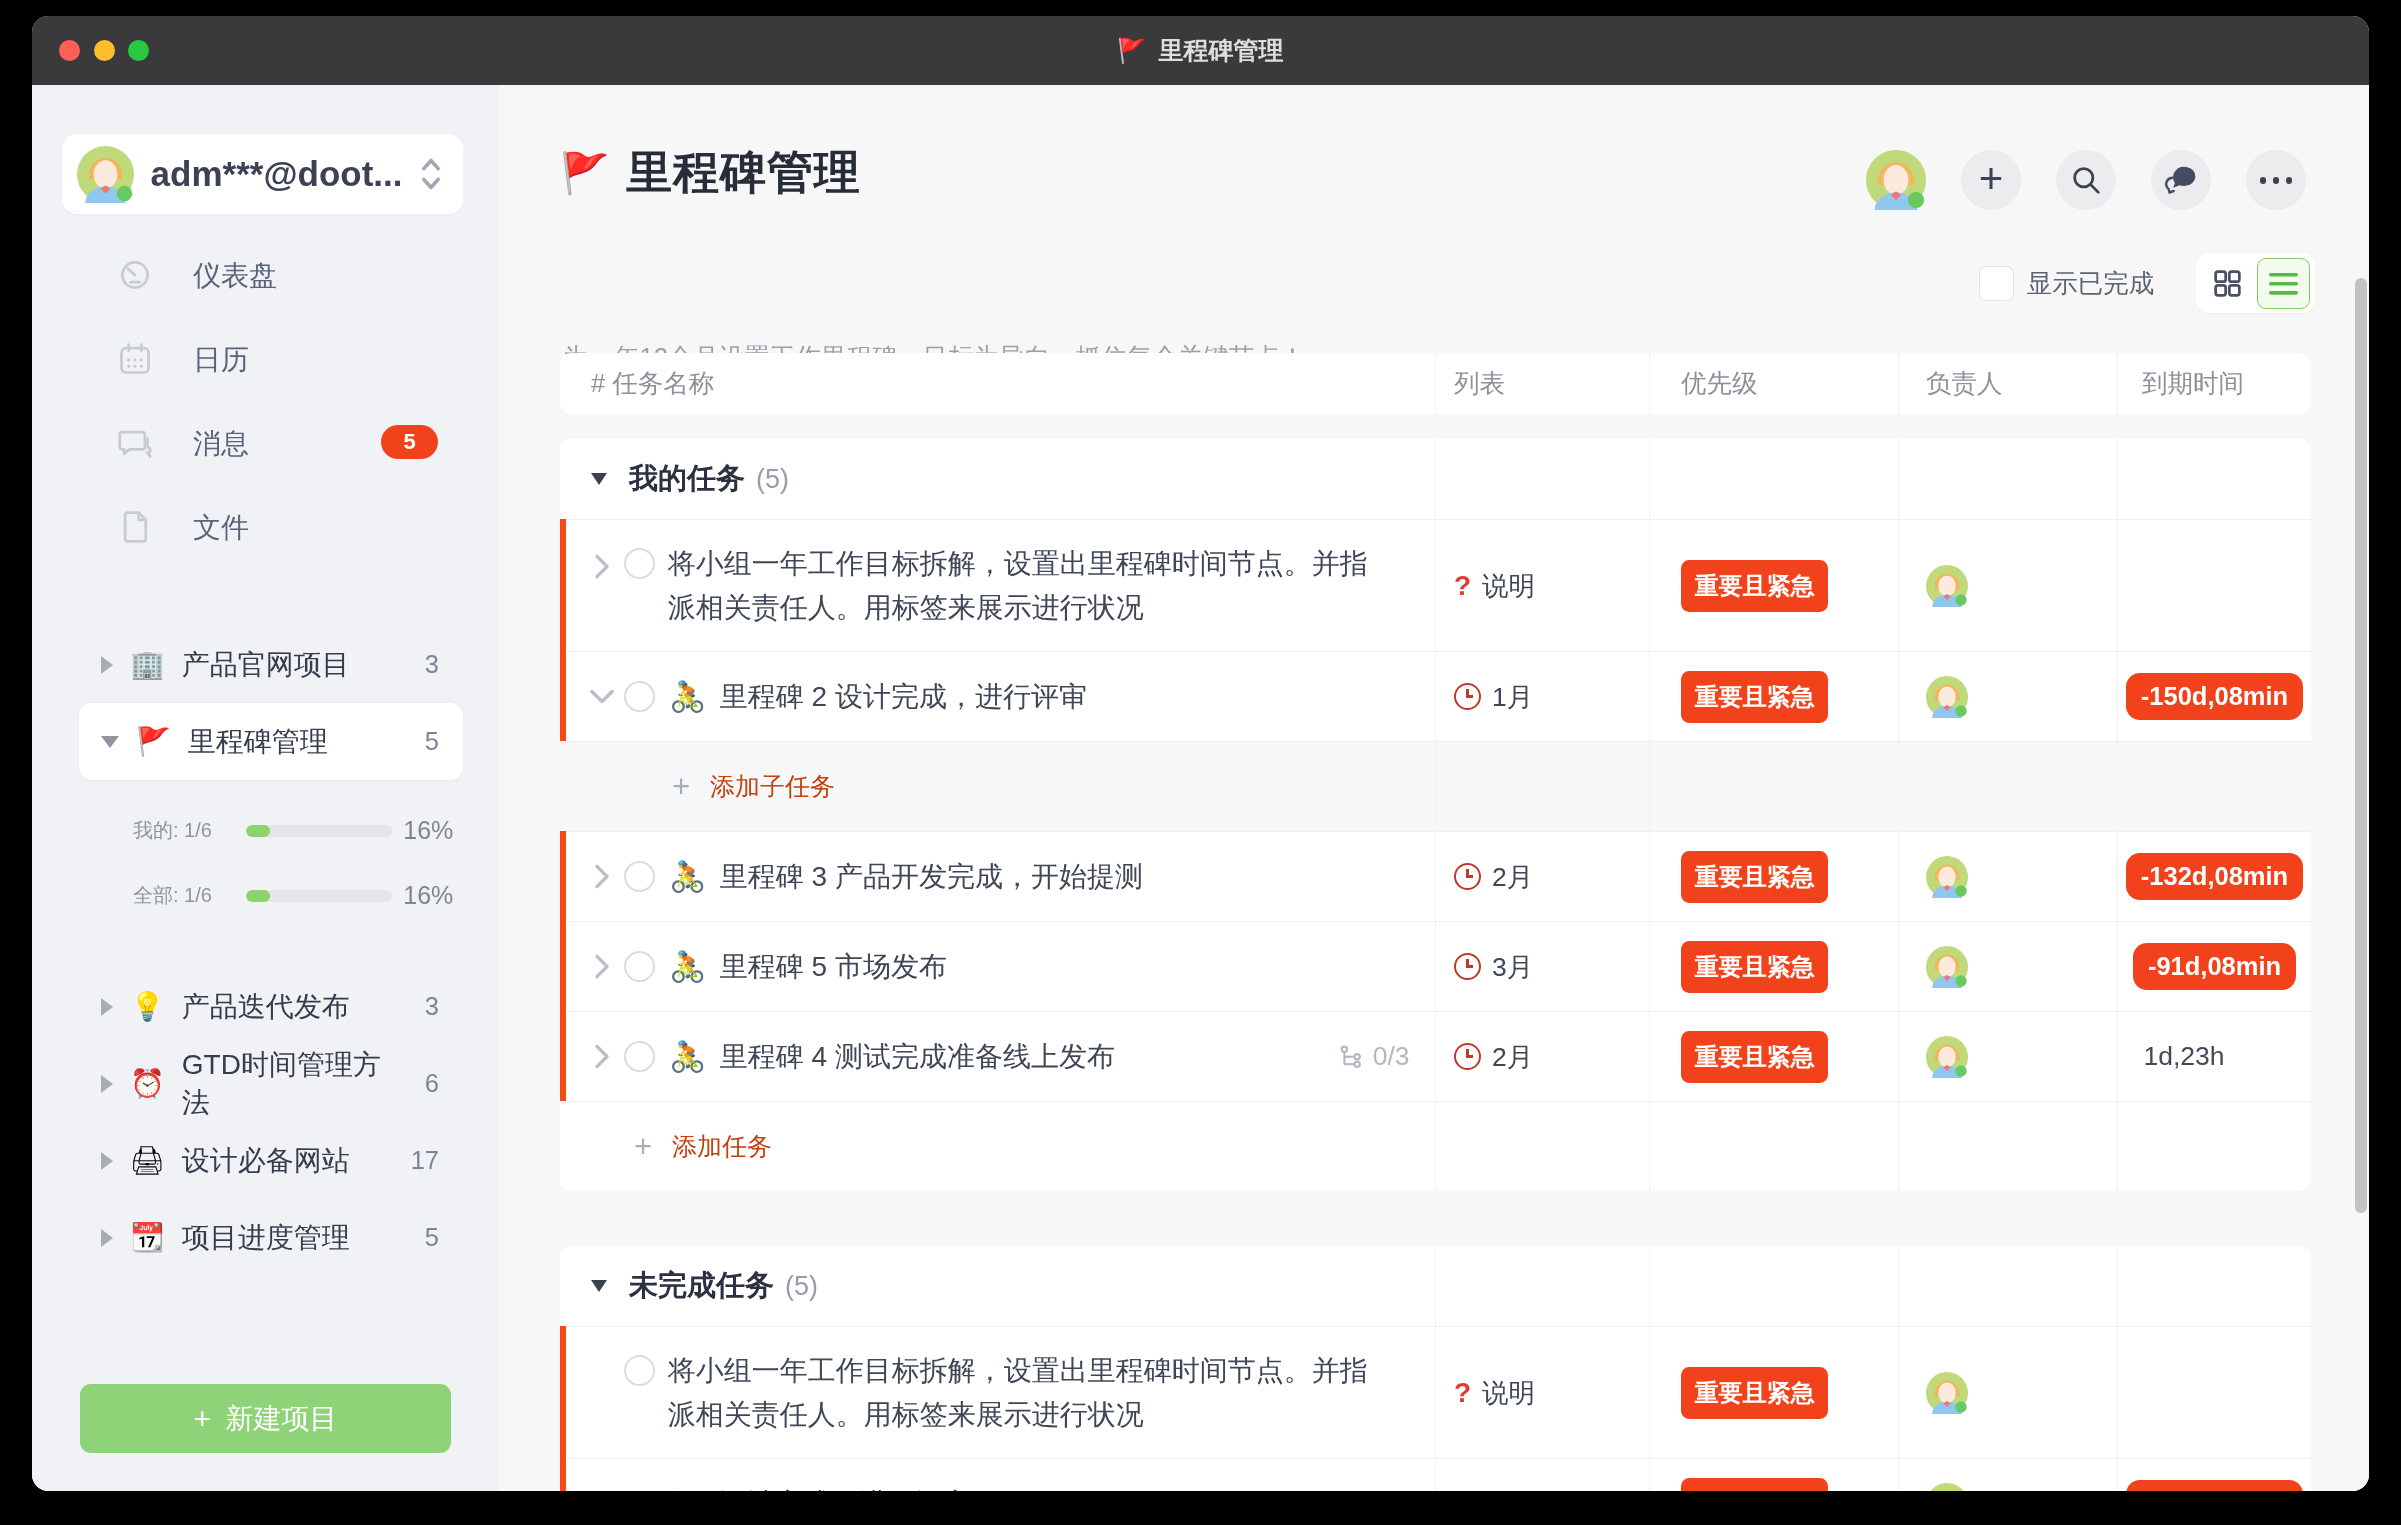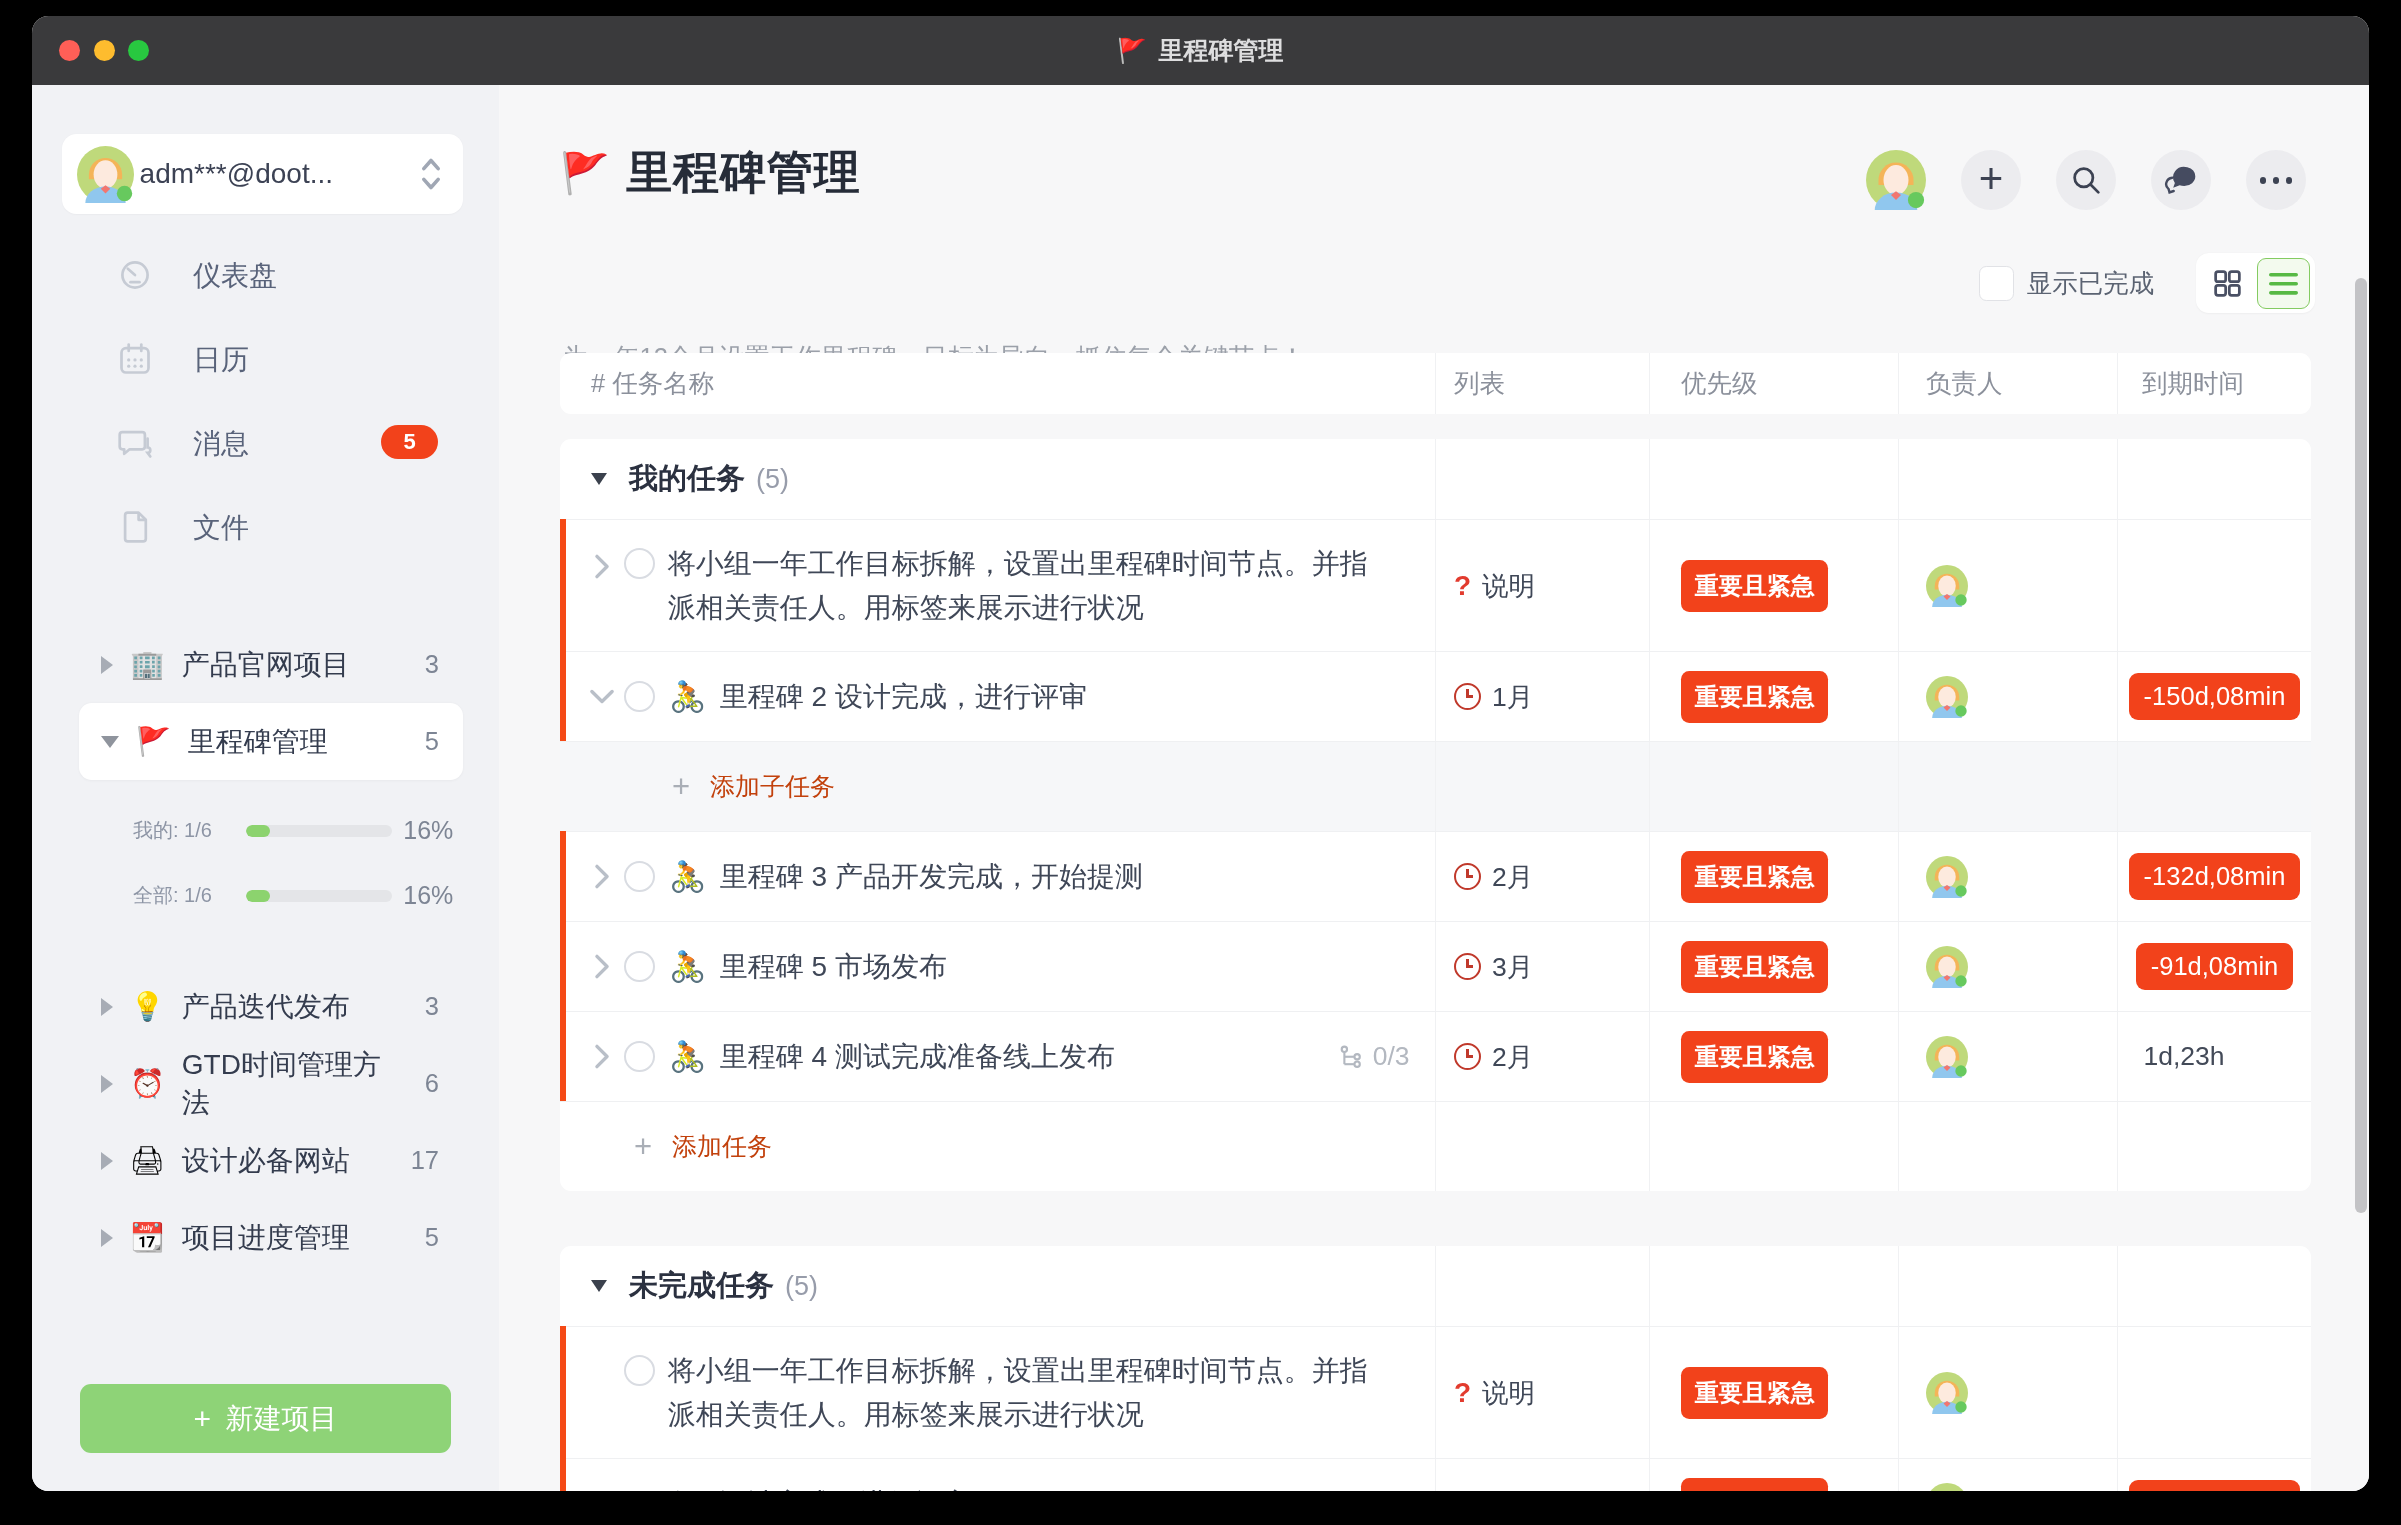--- a/index.html
+++ b/index.html
@@ -17,21 +17,21 @@
   .tl.red{background:#ff5f57}.tl.yellow{background:#febc2e}.tl.green{background:#28c840}
   .win-title{color:#dededf;font-size:25px;font-weight:bold;display:flex;align-items:center;gap:11px;}
   .win-title .flag{font-size:24px;}
   
   .app-body{display:flex;height:1406px;}
   .sidebar{width:467px;background:#f1f2f5;position:relative;flex:none;}
   .main{flex:1;position:relative;background:#f7f7f8;overflow:hidden;}
   
   .user-card{margin:49px 36px 0 30px;height:80px;background:#fff;border-radius:14.6px;
     display:flex;align-items:center;padding:0 20px 0 14.6px;box-shadow:0 0.9px 1.8px rgba(0,0,0,.03);}
-  .user-name{font-size:28px;font-weight:normal;color:#3c4254;margin-left:6px;white-space:nowrap;overflow:hidden;}
+  .user-name{font-size:35px;font-weight:bold;color:#3c4254;margin-left:17px;white-space:nowrap;overflow:hidden;}
   .user-caret{margin-left:auto;flex:none;}
   .av{display:block;}
   .menu{margin-top:43px;}
   .menu-item{height:84px;display:flex;align-items:flex-start;padding:0 61px 0 85px;gap:40px;cursor:default;}
   .menu-item .mi-label{font-size:28px;color:#59637a;}
   .menu-badge{margin-left:auto;min-width:42px;height:34px;border-radius:17.3px;background:#f2421b;color:#fff;
     font-size:22px;display:flex;align-items:center;justify-content:center;padding:0 7.3px;font-weight:bold;}
   .projects{margin-top:33px;}
   .proj-row{height:77px;margin:0 36px 0 47px;padding:0 24px 0 22px;display:flex;align-items:center;gap:16.4px;border-radius:12.8px;}
   .proj-row.selected{background:#fff;box-shadow:0 0.9px 2.7px rgba(0,0,0,.04);}
@@ -98,21 +98,21 @@
   .two-line .circle{margin-top:28px;}
   .two-line .t-title{margin-top:22px;max-width:721px;}
   .sub-count{margin-left:auto;padding-right:25.5px;display:flex;align-items:center;gap:9px;}
   .sub-count span{font-size:26.5px;color:#b3b8c0;}
   .q-mark{color:#e23b2e;font-weight:800;font-size:28px;}
   .clock{width:27px;height:27px;border:2.7px solid #c0392b;border-radius:50%;position:relative;box-sizing:border-box;flex:none;}
   .clock::before{content:"";position:absolute;left:10px;top:3.6px;width:2.7px;height:8.2px;background:#c0392b;}
   .clock::after{content:"";position:absolute;left:10px;top:10px;width:7.3px;height:2.7px;background:#c0392b;}
   .list-label{font-size:26.5px;color:#3f4757;}
   .badge-pri{background:#f2421b;color:#fff;font-size:24px;font-weight:bold;border-radius:8.2px;padding:10px 13.7px;white-space:nowrap;}
-  .badge-due{background:#f2421b;color:#fff;font-size:25.5px;font-weight:normal;border-radius:9px;padding:9px 14.6px;white-space:nowrap;}
+  .badge-due{background:#f2421b;color:#fff;font-size:25.5px;font-weight:bold;border-radius:14px;padding:9px 14.6px;white-space:nowrap;}
   .due-text{font-size:26.5px;color:#434a58;font-weight:500;}
   .av-wrap{position:relative;width:42px;height:42px;flex:none;}
   .t-add{height:89px;}
   .t-add .c-name{padding-left:74px;gap:20px;}
   .t-add .add-plus{font-size:31px;color:#a9aeb6;font-weight:300;}
   .t-add .add-label{font-size:25px;color:#c2410c;}
   .t-addsub{background:#f6f7f9;height:89px;}
   .t-addsub .c-name{padding-left:112px;}
   .gap2{height:30px;}
   

